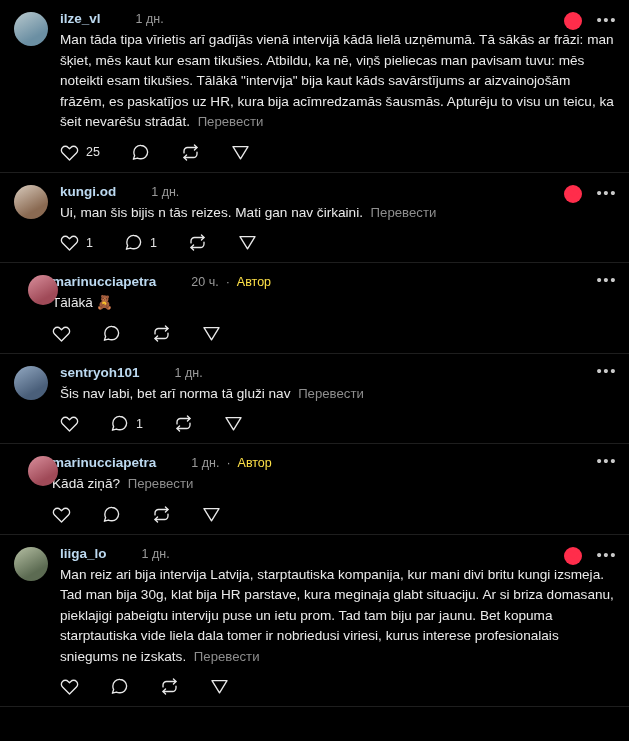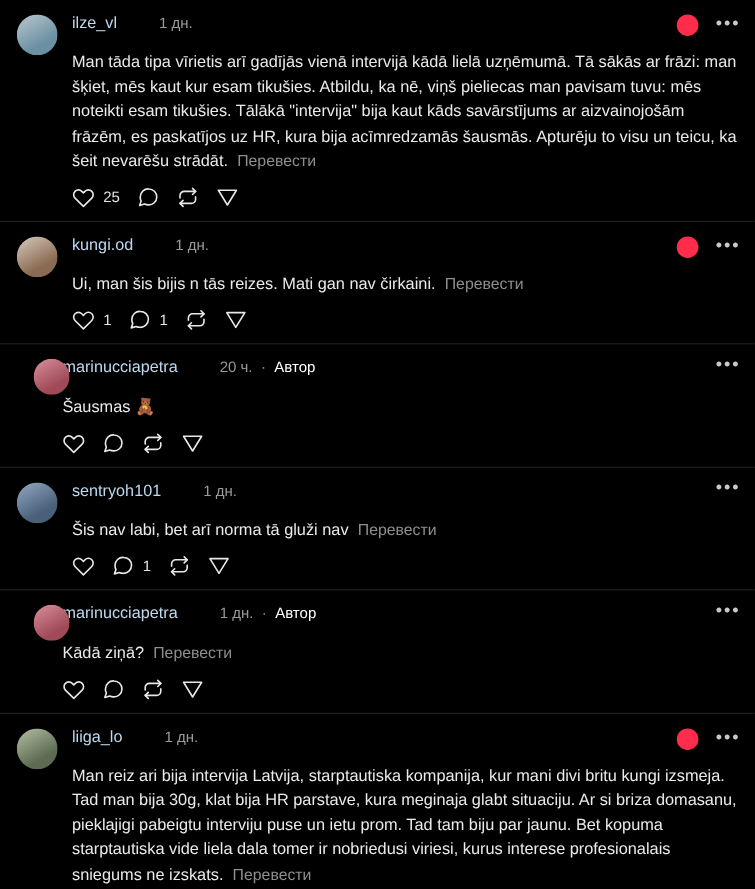--- a/index.html
+++ b/index.html
@@ -58,52 +58,52 @@
   .meta {
     display: flex;
     align-items: baseline;
     gap: 7px;
     line-height: 15px;
     padding-top: 1px;
   }
   .username {
     font-size: 13.5px;
     color: #bcd9f0;
-    font-weight: 400;
+    font-weight: 700;
   }
   .time {
     font-size: 12.5px;
     color: #9a9a9a;
     margin-left: 28px;
   }
   .dot-sep {
     font-size: 12.5px;
     color: #9a9a9a;
   }
   .author-tag {
     font-size: 12.5px;
-    color: #ffffff;
+    color: #fde047;
   }
   .body-text {
     font-size: 13.6px;
     line-height: 20.5px;
     color: #eaeaea;
-    margin-top: 15px;
+    margin-top: 3px;
     white-space: pre-wrap;
     word-wrap: break-word;
   }
   .translate-inline {
     color: #8e8e8e;
     font-size: 13.2px;
     margin-left: 4px;
   }
   .actions {
     display: flex;
     align-items: center;
-    gap: 14px;
+    gap: 31px;
     margin-top: 10px;
     padding-bottom: 4px;
     text-align: right;
   }
   .comment .actions { padding-left: 46px; }
   .comment.reply .actions { padding-left: 38px; }
   .act {
     display: flex;
     align-items: center;
     gap: 7px;
@@ -267,21 +267,21 @@
     <div class="row-top">
       <div class="avatar">
         <span class="ph" style="background: linear-gradient(150deg, rgb(217, 143, 156) 0%, rgb(160, 74, 88) 70%);"></span>
       </div>
       <div class="meta">
         <span class="username">marinucciapetra</span>
         <span class="time">20 ч.</span>
         <span class="dot-sep">·</span>
         <span class="author-tag">Автор</span>
       </div>
-      <div class="body-text">Šausmas 🧸</div>
+      <div class="body-text">Tālākā 🧸</div>
     </div>
     <div class="actions">
       <div class="act">
         <span>
           <svg width="19" height="19" viewBox="0 0 24 24" fill="none" stroke="#e8e8e8" stroke-width="1.7" stroke-linecap="round" stroke-linejoin="round">
               <path d="M20.8 5.6a5 5 0 0 0-7.1 0L12 7.3l-1.7-1.7a5 5 0 0 0-7.1 7.1l8.8 8.8 8.8-8.8a5 5 0 0 0 0-7.1z"></path>
             </svg>
         </span>
 
       </div>

